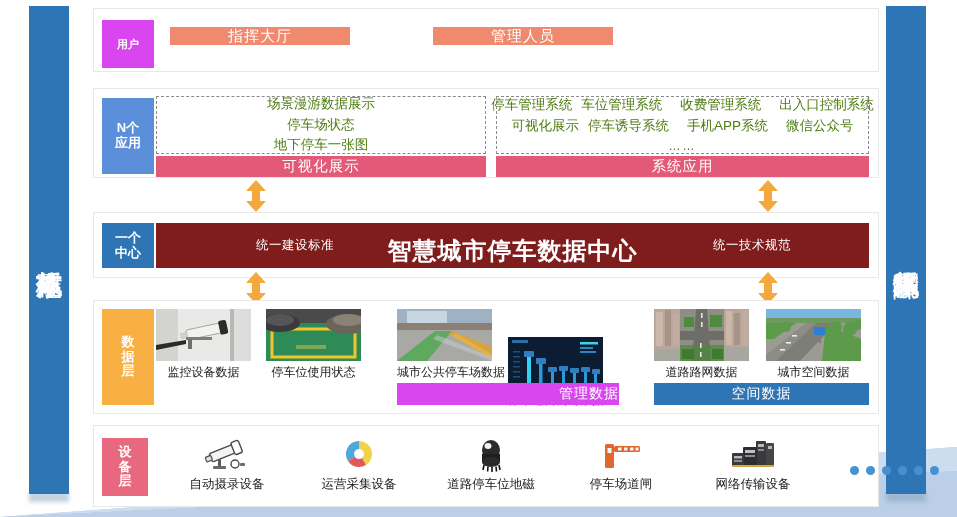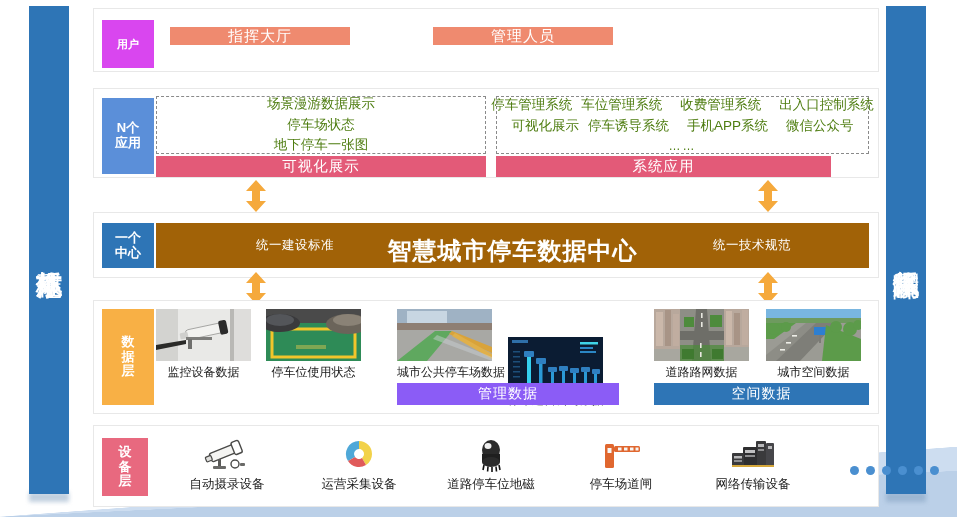--- a/index.html
+++ b/index.html
@@ -46,21 +46,21 @@
   .dashed{position:absolute;top:7px;height:58px;border:1px dashed #8a8a8a;box-sizing:border-box;
     display:flex;flex-direction:column;align-items:center;justify-content:center;}
   .dashed .line{font-size:13.5px;color:#4d7c0f;line-height:1.55;white-space:nowrap;}
   .dashed .line .sp{display:inline-block;width:9px;}
   .pinkbar{position:absolute;top:67px;height:21px;background:#e35a78;color:#fff;
     display:flex;align-items:center;justify-content:center;font-size:14.5px;letter-spacing:1px;}
 
   
   #row-center{top:212px;height:66px;}
   #tag-center{top:10px;width:52px;height:45px;background:#2e75b6;font-size:13px;}
-  #center-bar{position:absolute;left:62px;top:10px;width:713px;height:45px;background:#a16207;
+  #center-bar{position:absolute;left:62px;top:10px;width:713px;height:45px;background:#7f1d1d;
     color:#fff;display:flex;align-items:center;}
   #center-bar .sub{position:absolute;font-size:12.5px;font-weight:normal;letter-spacing:.5px;}
   #center-bar .sub.l{left:100px;}
   #center-bar .sub.r{right:78px;}
   #center-bar .main{width:100%;text-align:center;font-size:24px;font-weight:bold;letter-spacing:1px;margin-top:11px;}
 
   
   #row-data{top:300px;height:114px;}
   #tag-data{top:8px;width:52px;height:96px;background:#f8b045;font-size:13px;flex-direction:column;}
   .thumb{position:absolute;top:8px;width:95px;}
@@ -131,21 +131,21 @@
 
     <div class="dashed" style="left:402px;width:373px;">
       <div class="line">
         <span>停车管理系统</span><span class="sp"></span><span>车位管理系统</span><span class="sp"></span><span class="sp"></span><span>收费管理系统</span><span class="sp"></span><span class="sp"></span><span>出入口控制系统</span>
       </div>
       <div class="line">
         <span>可视化展示</span><span class="sp"></span><span>停车诱导系统</span><span class="sp"></span><span class="sp"></span><span>手机APP系统</span><span class="sp"></span><span class="sp"></span><span>微信公众号</span>
       </div>
       <div class="line" style="font-size:12px;letter-spacing:2px;">……</div>
     </div>
-    <div class="pinkbar" style="left:402px;width:335px;">
+    <div class="pinkbar" style="left:402px;width:373px;">
       <span>系统应用</span>
     </div>
   </div>
 
   <div class="arrow" style="left:245px;top:180px;">
     <svg width="22" height="32" viewBox="0 0 22 32">
       <polygon points="11,0 21,11 15,11 15,21 21,21 11,32 1,21 7,21 7,11 1,11" fill="#f5a93c"></polygon>
     </svg>
   </div>
   <div class="arrow" style="left:757px;top:180px;">
@@ -333,21 +333,21 @@
           <g fill="#eeeee8">
             <rect x="26" y="26" width="5" height="1.6"></rect>
               <rect x="20" y="33" width="5" height="1.6"></rect>
             <rect x="14" y="40" width="5" height="1.6"></rect>
           </g>
         </svg>
       </div>
       <div class="cap">城市空间数据</div>
     </div>
 
-    <div class="catbar" style="left:303px;width:222px;background:#8b5cf6;">
+    <div class="catbar" style="left:303px;width:222px;background:#d946ef;justify-content:flex-end;">
       <span>管理数据</span>
     </div>
     <div class="catbar" style="left:560px;width:215px;background:#2e75b6;">
       <span>空间数据</span>
     </div>
   </div>
 
   <div class="row" id="row-dev">
     <div class="tag" id="tag-dev">
       <div>

